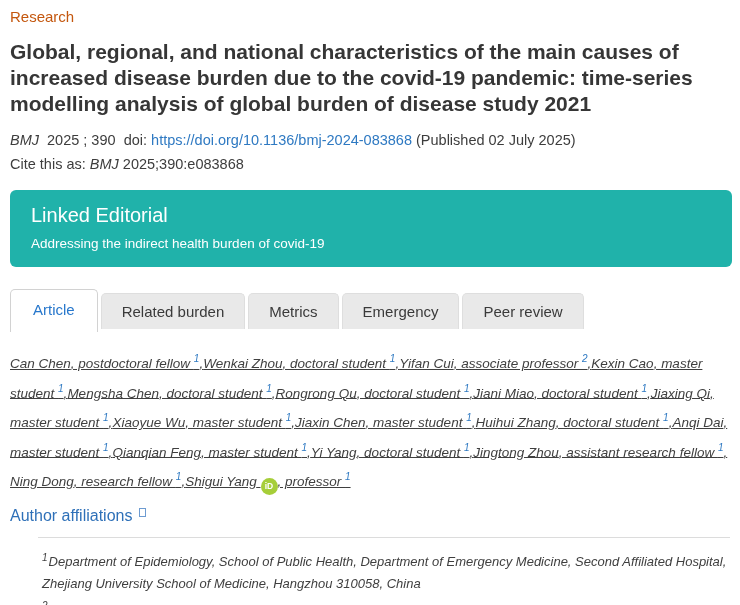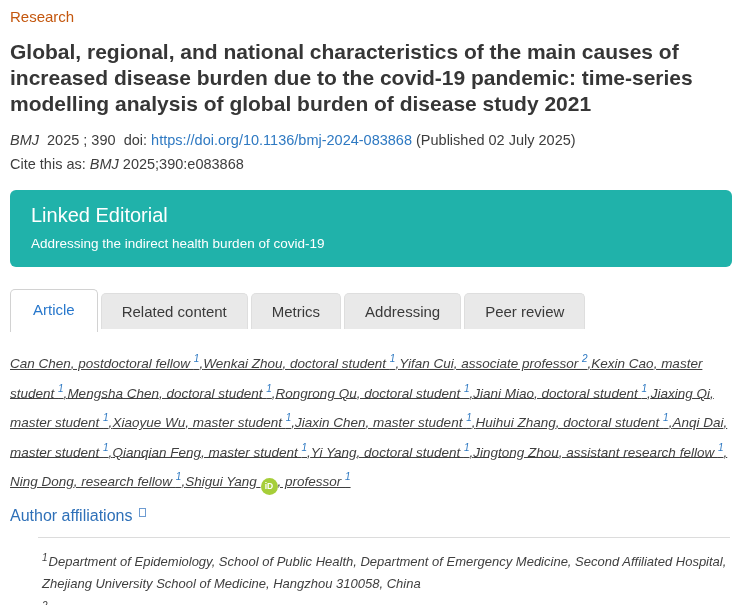--- a/index.html
+++ b/index.html
@@ -149,23 +149,23 @@
 
   <p class="cite-as"><span>Cite this as:</span> <i>BMJ</i> <span>2025;390:e083868</span></p>
 
   <div class="linked-box" style="background: rgb(32, 178, 170);">
     <div class="linked-title">Linked Editorial</div>
     <div class="linked-sub">Addressing the indirect health burden of covid-19</div>
   </div>
 
   <div class="tab-bar">
       <div class="tab active">Article</div>
-      <div class="tab">Related content</div>
+      <div class="tab">Related burden</div>
       <div class="tab">Metrics</div>
-      <div class="tab">Addressing</div>
+      <div class="tab">Emergency</div>
       <div class="tab">Peer review</div>
     </div>
 
   <div class="author-list"><span>Can Chen</span>, postdoctoral fellow <sup class="aff-sup">1</sup>,​<span>Wenkai Zhou</span>, doctoral student <sup class="aff-sup">1</sup>,​<span>Yifan Cui</span>, associate professor <sup class="aff-sup">2</sup>,​<span>Kexin Cao</span>, master student <sup class="aff-sup">1</sup>,​<span>Mengsha Chen</span>, doctoral student <sup class="aff-sup">1</sup>,​<span>Rongrong Qu</span>, doctoral student <sup class="aff-sup">1</sup>,​<span>Jiani Miao</span>, doctoral student <sup class="aff-sup">1</sup>,​<span>Jiaxing Qi</span>, master student <sup class="aff-sup">1</sup>,​<span>Xiaoyue Wu</span>, master student <sup class="aff-sup">1</sup>,​<span>Jiaxin Chen</span>, master student <sup class="aff-sup">1</sup>,​<span>Huihui Zhang</span>, doctoral student <sup class="aff-sup">1</sup>,​<span>Anqi Dai</span>, master student <sup class="aff-sup">1</sup>,​<span>Qianqian Feng</span>, master student <sup class="aff-sup">1</sup>,​<span>Yi Yang</span>, doctoral student <sup class="aff-sup">1</sup>,​<span>Jingtong Zhou</span>, assistant research fellow <sup class="aff-sup">1</sup>,​<span>Ning Dong</span>, research fellow <sup class="aff-sup">1</sup>,​<span>Shigui Yang</span> <span class="orcid">iD</span>, professor <sup class="aff-sup">1</sup></div>
 
   <div class="affil-heading"><span>Author affiliations</span><span class="expand-icon"></span></div>
 
   <div class="affil-block">
       <div class="affil-item"><sup class="affil-num">1</sup>Department of Epidemiology, School of Public Health, Department of Emergency Medicine, Second Affiliated Hospital, Zhejiang University School of Medicine, Hangzhou 310058, China</div>
       <div class="affil-item"><sup class="affil-num">2</sup>Center for Data Science, Zhejiang University, Hangzhou 310058, China</div>

